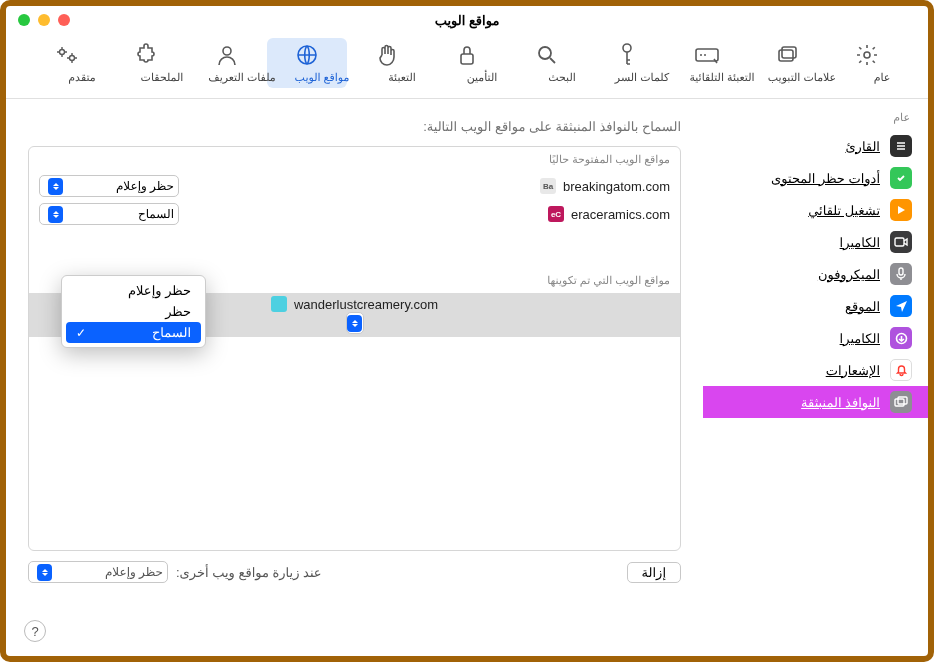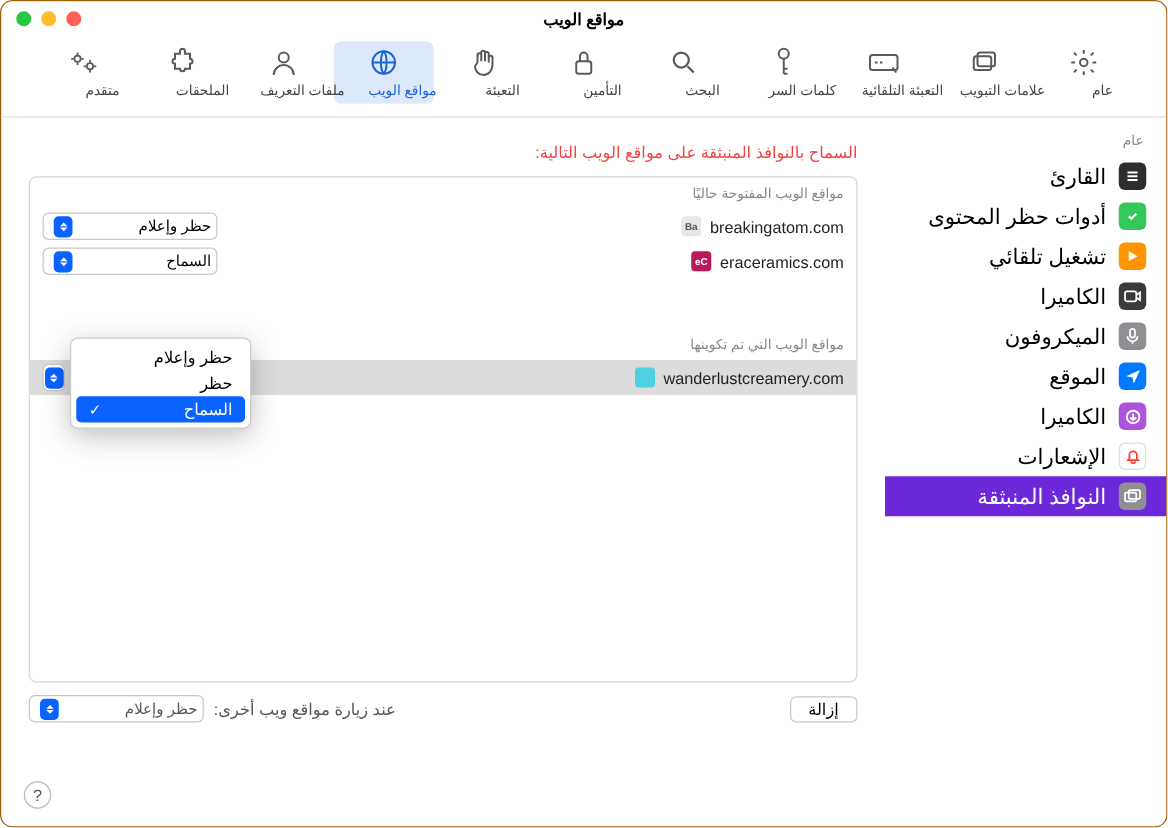--- a/index.html
+++ b/index.html
@@ -1,47 +1,47 @@
 <!DOCTYPE html>
 <html><head>
 <meta charset="utf-8">
 <style>
 * { box-sizing: border-box; margin: 0; padding: 0; }
 body { font-family: -apple-system, "SF Pro Text", "Helvetica Neue", Arial, sans-serif; font-size: 13px; background: #fff; color: #000; direction: rtl; overflow: hidden; }
-.window { width: 934px; height: 662px; position: relative; background: #fff; border: 1px solid #a16207; border-radius: 10px; overflow: hidden;}
+.window { width: 934px; height: 662px; position: relative; background: #fff; border: 6px solid #a16207; border-radius: 10px; overflow: hidden;}
 .titlebar { height: 28px; display: flex; align-items: center; padding: 0 12px; position: relative;}
 .traffic { position: absolute; left: 12px; top: 8px; display: flex; gap: 8px;}
 .traffic span { width: 12px; height: 12px; border-radius: 50%; display: inline-block;}
 .traffic .close { background: #ff5f57;}
 .traffic .min { background: #febc2e;}
 .traffic .max { background: #28c840;}
 .title { margin: 0 auto; font-weight: 600; font-size: 13px;}
 .toolbar { display: flex; justify-content: center; gap: 0; padding: 4px 10px 10px; direction: rtl;}
 .toolitem { display: flex; flex-direction: column; align-items: center; width: 80px; gap: 3px; padding: 4px 2px; border-radius: 6px; cursor: pointer; }
 .toolitem.active { background: #dce9fb;}
 .toolitem .ticon { width: 26px; height: 26px; display: flex; align-items: center; justify-content: center; color: #5a5a5a;}
 .toolitem.active .ticon { color: #1e63d6;}
 .toolitem .tlabel { font-size: 11px; color: #444; white-space: nowrap; margin-left: 30px;}
 .toolitem.active .tlabel { color: #1e63d6; font-weight: 500;}
 .content { display: flex; height: calc(100% - 86px); border-top: 1px solid #e0e0e0;}
 .sidebar { width: 225px; border-left: none; padding: 8px 0;}
 .side-header { font-size: 11px; color: #888; padding: 4px 18px 6px; text-align: right;}
 .side-item { display: flex; align-items: center; gap: 10px; padding: 5px 16px; cursor: pointer; direction: rtl;}
-.side-item.selected { background: #6d28d9; color: #fff;}
+.side-item.selected { background: #d946ef; color: #fff;}
 .side-icon { width: 22px; height: 22px; border-radius: 5px; display: flex; align-items: center; justify-content: center; color: #fff; flex-shrink: 0;}
-.side-label { font-size: 17px;}
+.side-label { font-size: 13px; text-decoration: underline;}
 .main { flex: 1; padding: 20px 22px 18px 22px; position: relative;}
-.main-title { font-size: 13px; color: #ef4444; margin-bottom: 12px; text-align: right;}
+.main-title { font-size: 13px; color: #737373; margin-bottom: 12px; text-align: right;}
 .listbox { border: 1px solid #d6d6d6; border-radius: 6px; height: 405px; overflow: hidden; position: relative;}
 .section-head { font-size: 11px; color: #888; padding: 6px 10px; text-align: right;}
 .row { display: flex; align-items: center; justify-content: space-between; padding: 3px 10px; direction: rtl;}
 .row-site { display: flex; align-items: center; gap: 7px; direction: ltr;}
 .favicon { width: 16px; height: 16px; border-radius: 3px; background: #666; display: flex; align-items:center; justify-content:center; font-size:8px; color:#fff; font-weight:600;}
 .site-name { font-size: 13px; color: #222;}
-.row.highlight { background: #dcdcdc;}
+.row.highlight { background: #dcdcdc; flex-direction: column;}
 .popup-select { width: 140px; height: 22px; border: 1px solid #c8c8c8; border-radius: 5px; background: #fff; display: flex; align-items: center; justify-content: space-between; padding: 0 4px 0 8px; font-size: 12px; direction: rtl; cursor: pointer;}
 .popup-arrows { width: 15px; height: 17px; background: #0a62ff; border-radius: 4px; display:flex; flex-direction:column; align-items:center; justify-content:center; gap:1px;}
 .popup-arrows::before { content:""; border-left:3px solid transparent; border-right:3px solid transparent; border-bottom:3px solid #fff;}
 .popup-arrows::after { content:""; border-left:3px solid transparent; border-right:3px solid transparent; border-top:3px solid #fff;}
 .dropdown-menu { position: absolute; width: 145px; background: #fff; border: 1px solid #ccc; border-radius: 6px; box-shadow: 0 6px 22px rgba(0,0,0,0.25); padding: 4px; direction: rtl; z-index: 10; left: 32px; top: 258px;}
 .dropdown-item { padding: 3px 10px; border-radius: 4px; font-size: 13px; text-align: right; cursor: pointer;}
 .dropdown-item.selected { background: #0a62ff; color: #fff; display:flex; align-items:center; justify-content: flex-start; gap:6px;}
 .dropdown-item.selected::after { content: "✓"; font-size: 12px; order:2; margin-right:auto; margin-left:0;}
 .bottom-bar { display:flex; align-items:center; justify-content: space-between; margin-top: 10px; direction: rtl;}
 .remove-btn { padding: 2px 14px; border: 1px solid #c8c8c8; border-radius: 5px; background: #fff; font-size: 13px; cursor:pointer;}

